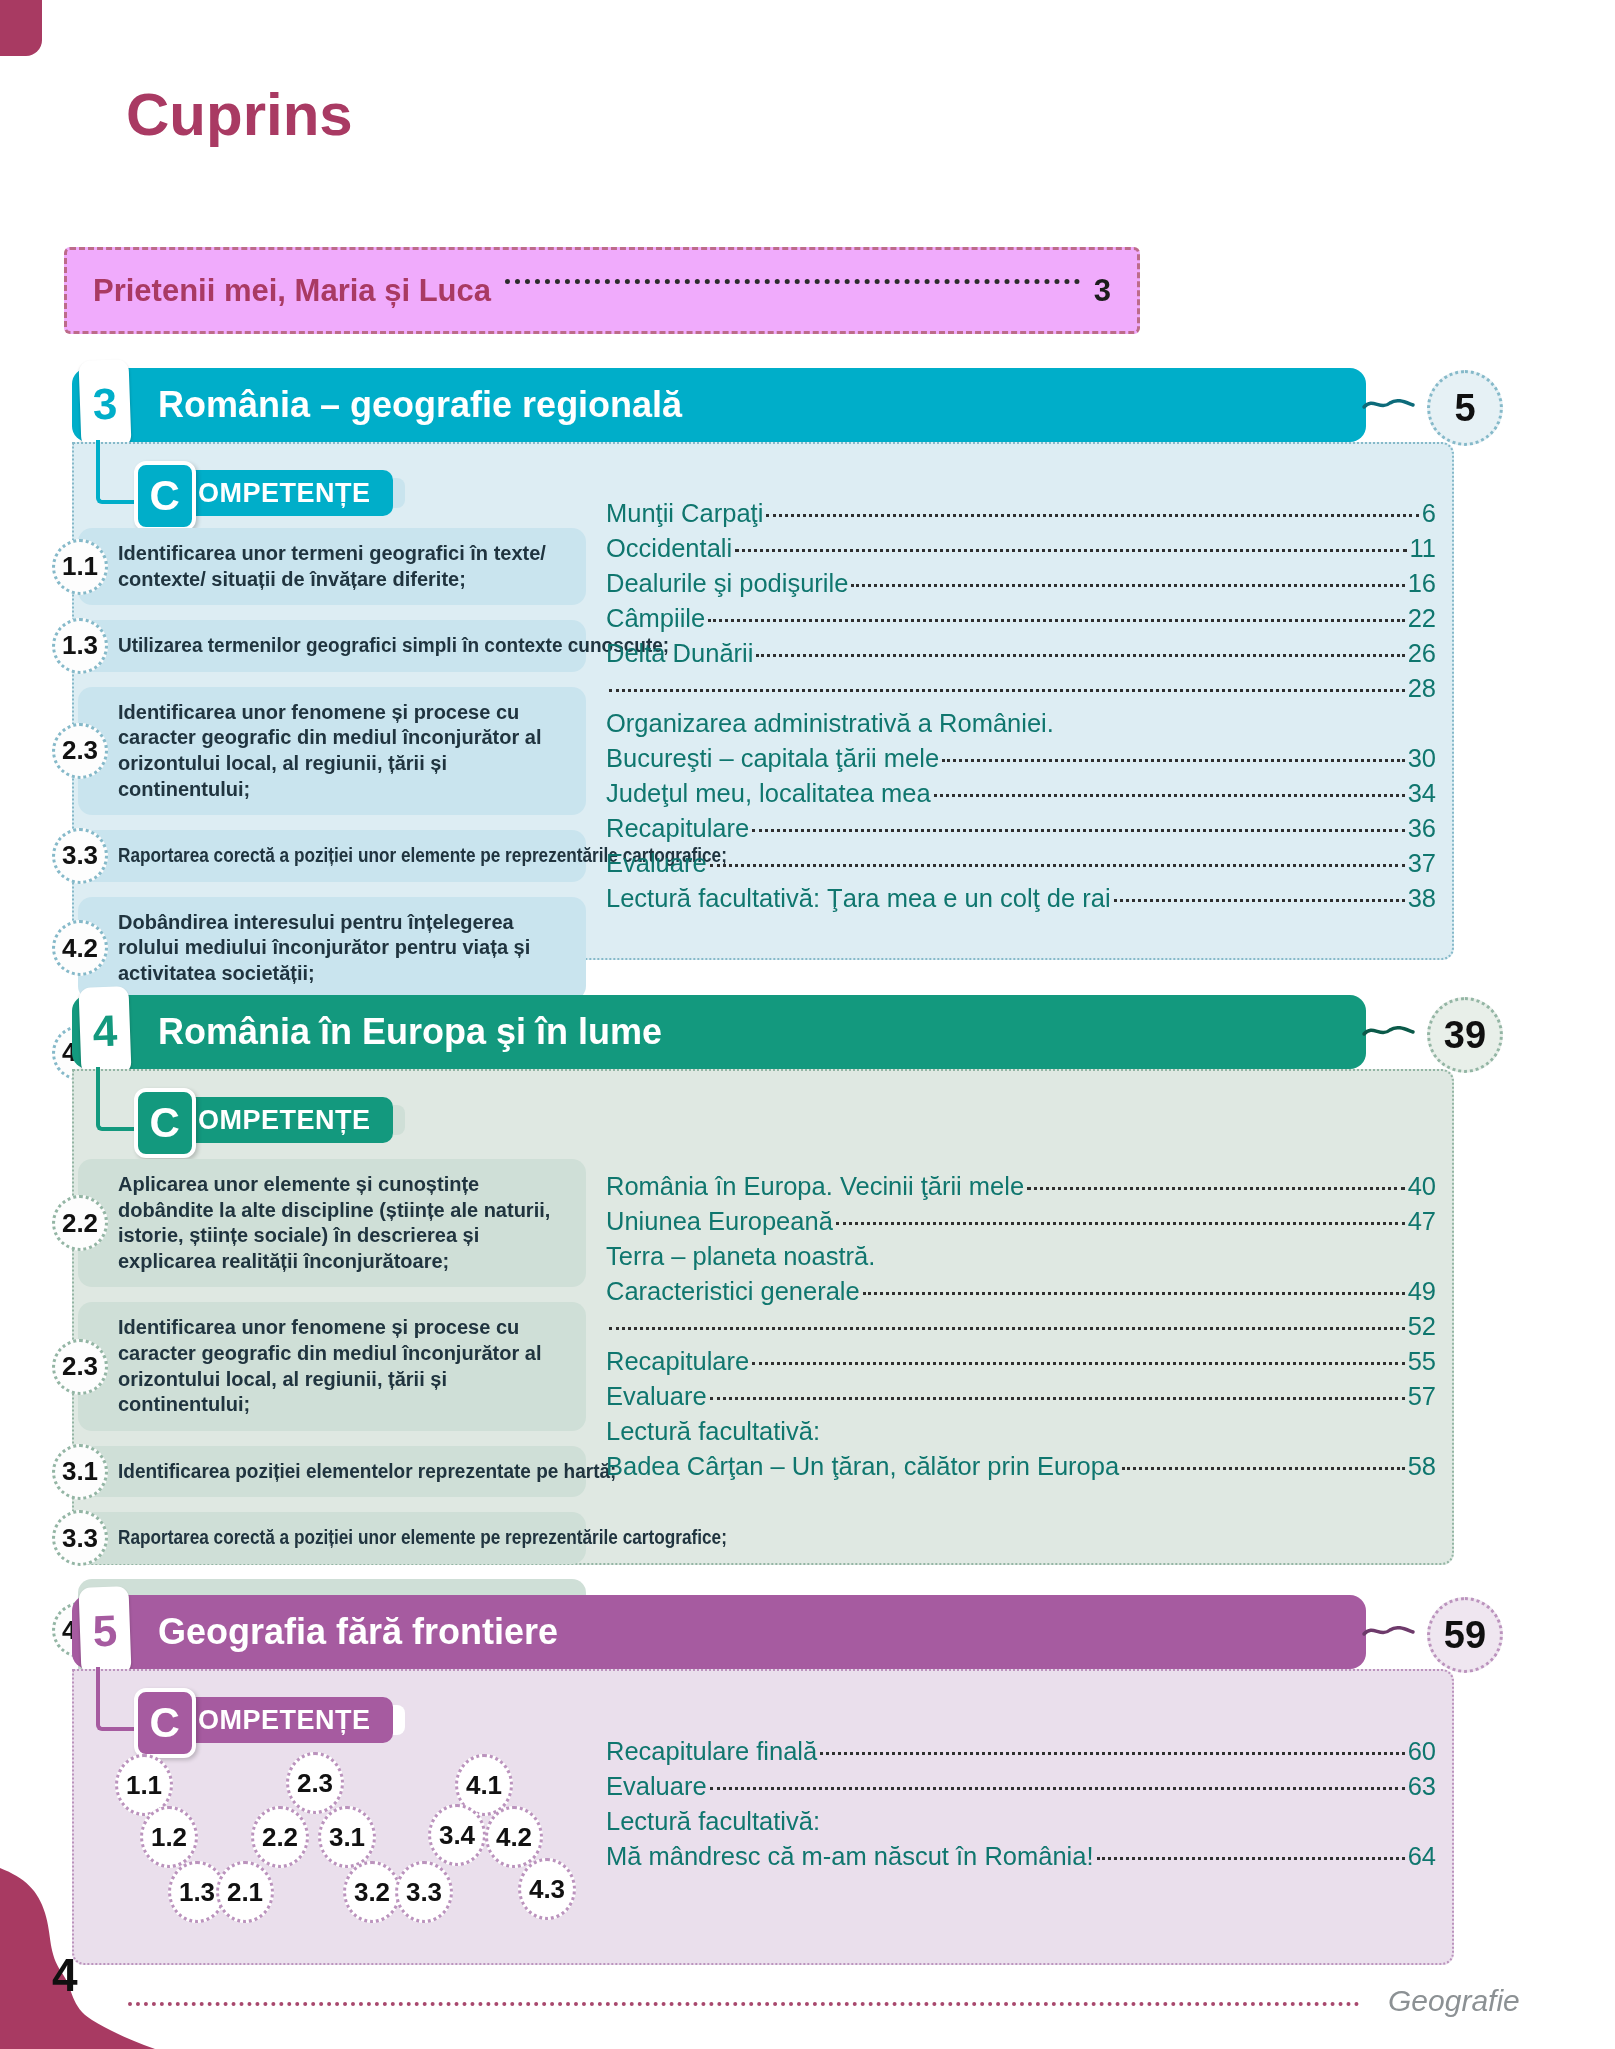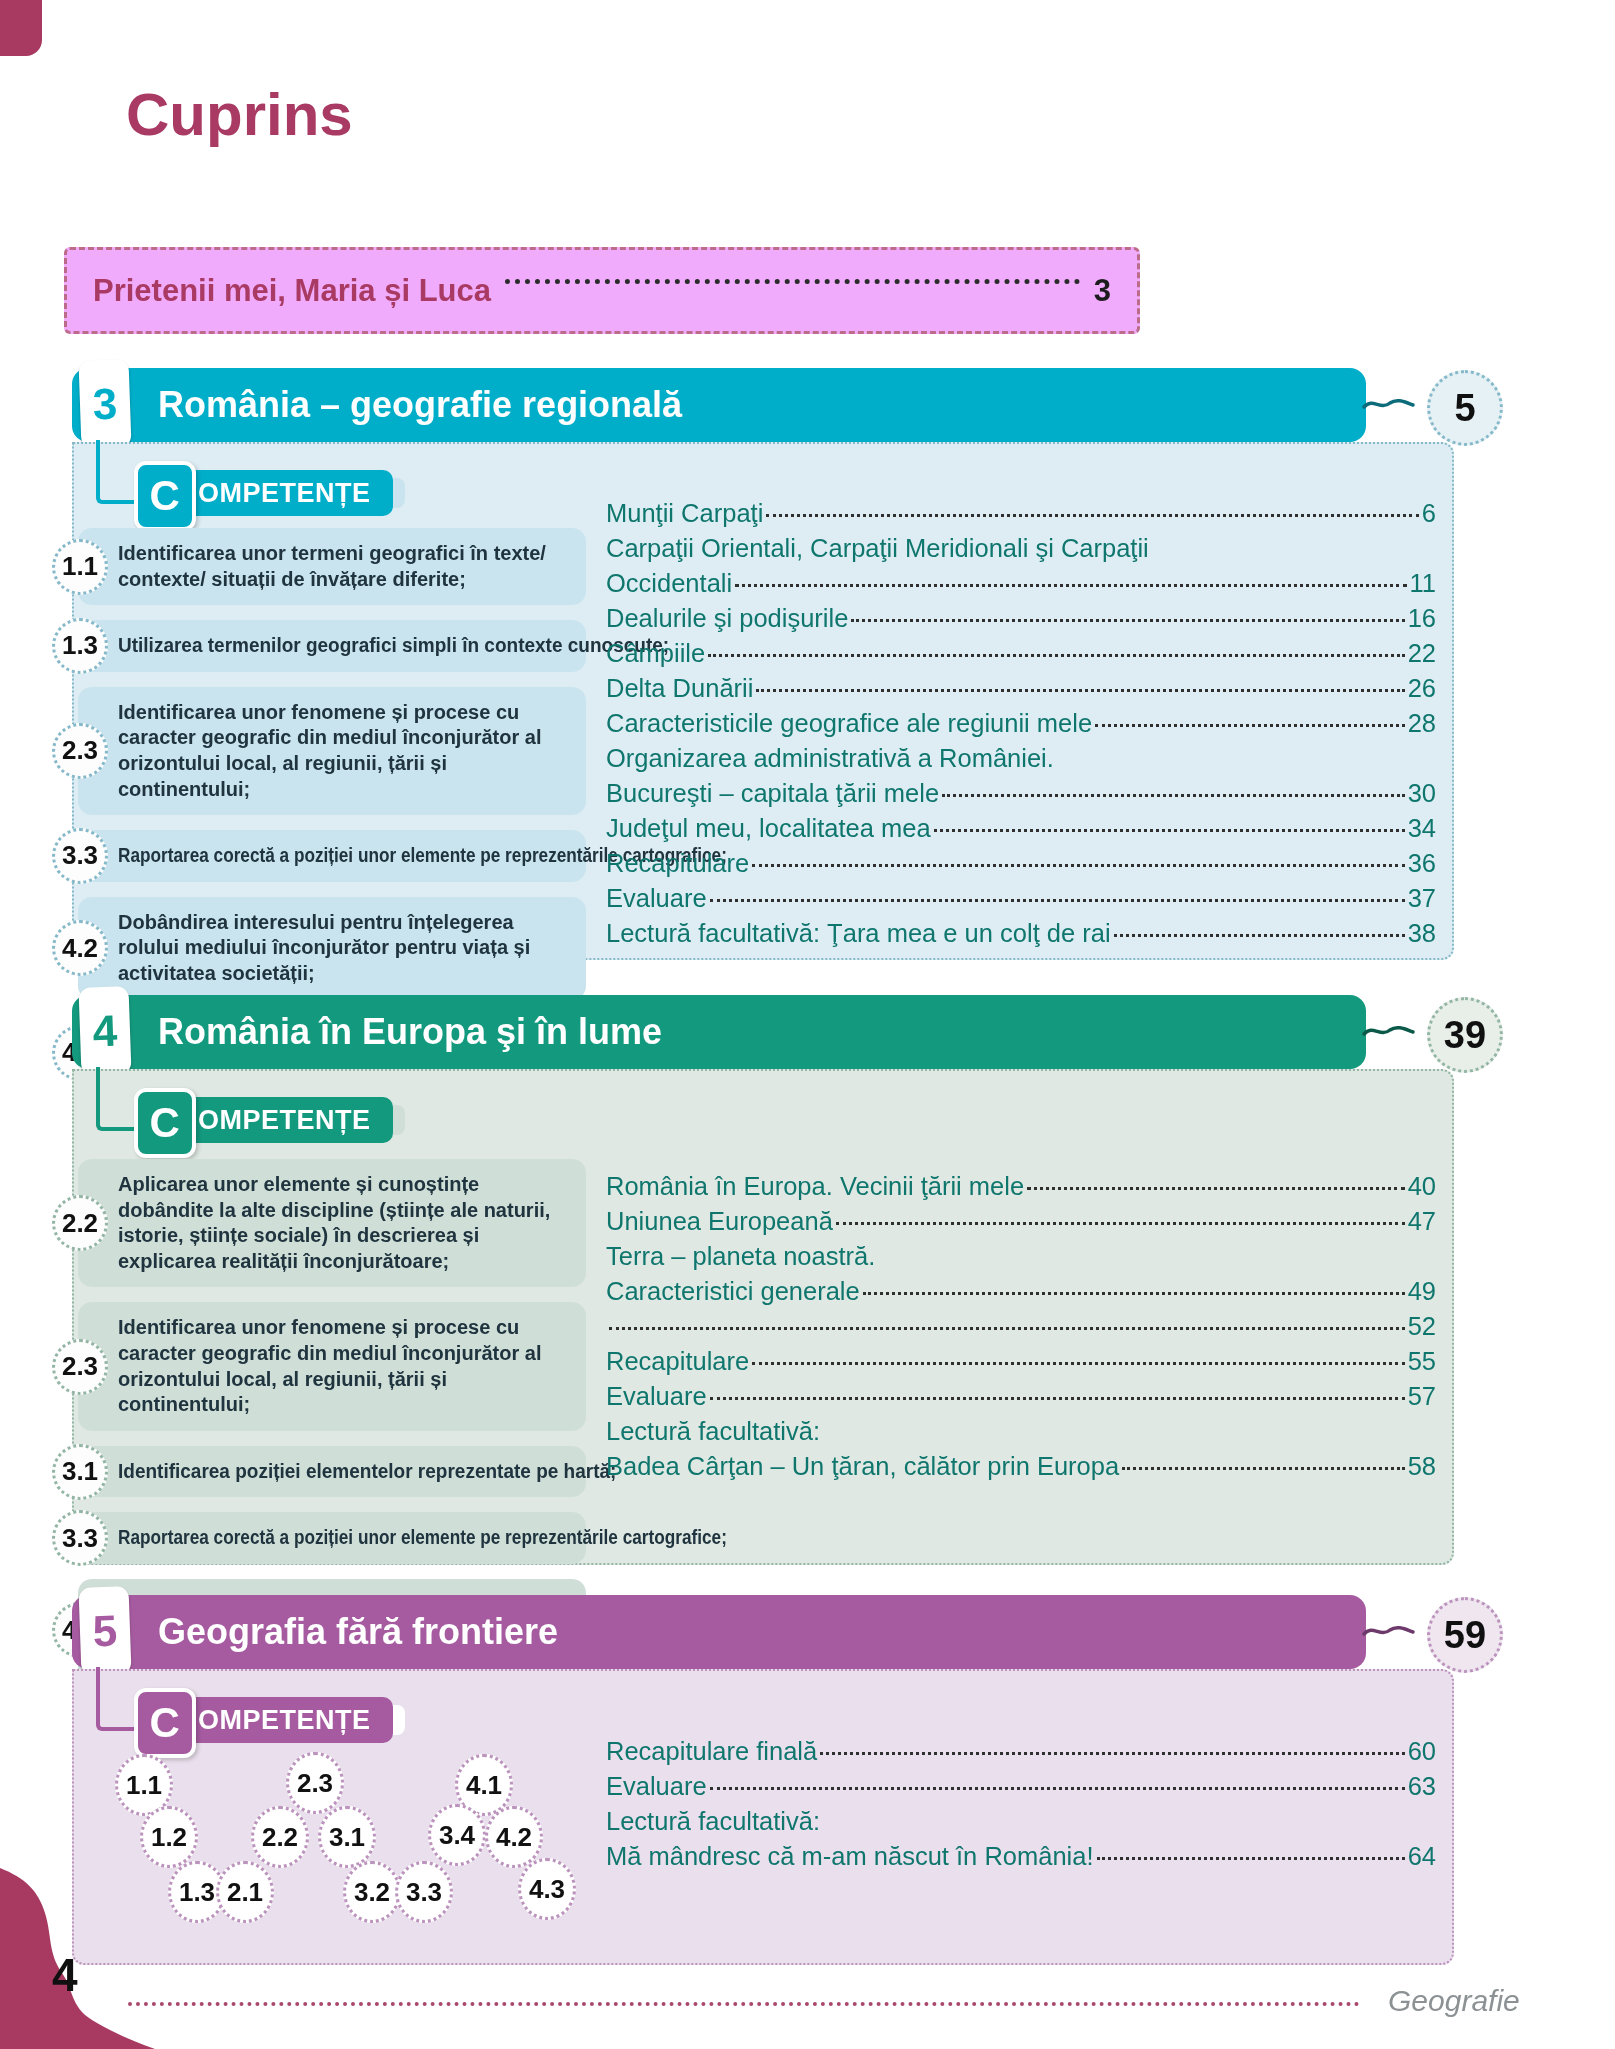--- a/index.html
+++ b/index.html
@@ -131,44 +131,40 @@
         </div>
       </div>
 
       <div class="toc">
         <div class="trow">
             <span class="tl">Munţii Carpaţi</span>
             <span class="lead"></span>
             <span class="tp">6</span>
           </div>
         <div class="trow">
-            <span class="tl">Carpaţii Orientali, Carpaţii Meridionali şi Carpaţii</span>
-          </div>
-        <div class="trow">
             <span class="tl">Occidentali</span>
             <span class="lead"></span>
             <span class="tp">11</span>
           </div>
         <div class="trow">
             <span class="tl">Dealurile şi podişurile</span>
             <span class="lead"></span>
             <span class="tp">16</span>
           </div>
         <div class="trow">
             <span class="tl">Câmpiile</span>
             <span class="lead"></span>
             <span class="tp">22</span>
           </div>
         <div class="trow">
             <span class="tl">Delta Dunării</span>
             <span class="lead"></span>
             <span class="tp">26</span>
           </div>
         <div class="trow">
-            <span class="tl">Caracteristicile geografice ale regiunii mele</span>
             <span class="lead"></span>
             <span class="tp">28</span>
           </div>
         <div class="trow">
             <span class="tl">Organizarea administrativă a României.</span>
           </div>
         <div class="trow">
             <span class="tl">Bucureşti – capitala ţării mele</span>
             <span class="lead"></span>
             <span class="tp">30</span>

